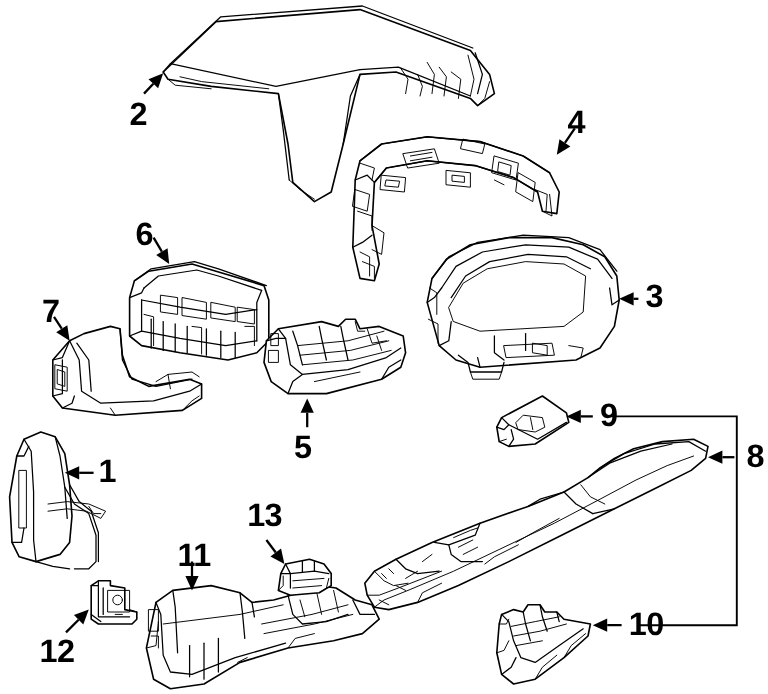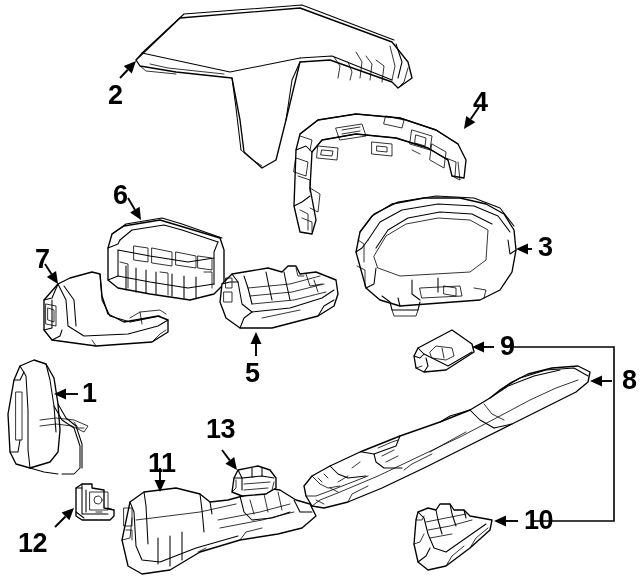--- a/index.html
+++ b/index.html
@@ -367,17 +367,17 @@
       <div class="callout-label" style="left: 108px; top: 82px;">2</div>
       <div class="callout-label" style="left: 538px; top: 234px;">3</div>
       <div class="callout-label" style="left: 473px; top: 89px;">4</div>
       <div class="callout-label" style="left: 245px; top: 360px;">5</div>
       <div class="callout-label" style="left: 113px; top: 182px;">6</div>
       <div class="callout-label" style="left: 35px; top: 246px;">7</div>
       <div class="callout-label" style="left: 622px; top: 367px;">8</div>
       <div class="callout-label" style="left: 500px; top: 333px;">9</div>
       <div class="callout-label" style="left: 524px; top: 507px;">10</div>
       <div class="callout-label" style="left: 148px; top: 450px; text-align: right;">11</div>
-      <div class="callout-label" style="left: 18px; top: 530px;">12</div>
+      <div class="callout-label" style="left: 33px; top: 530px;">12</div>
       <div class="callout-label" style="left: 206px; top: 416px;">13</div>
     </div>
 
 </div>
 
 </body></html>

